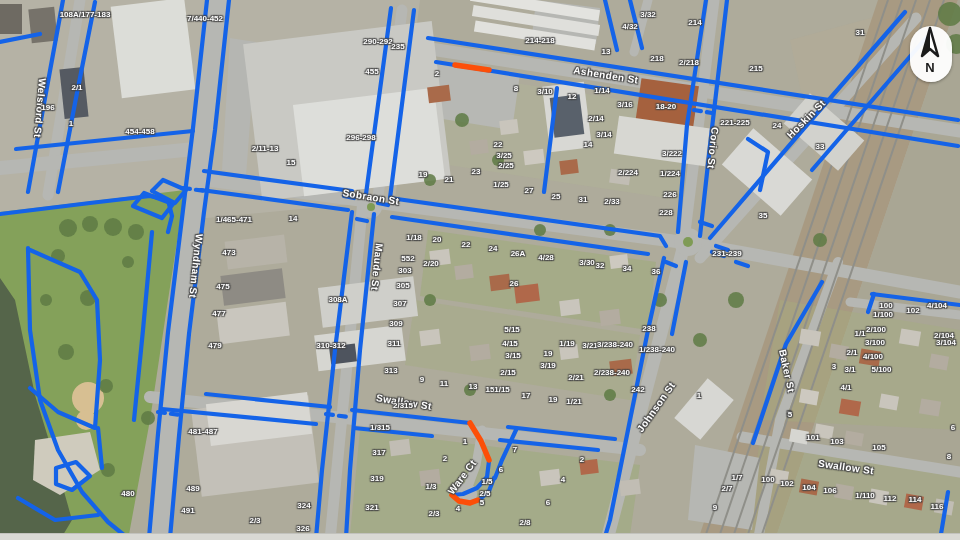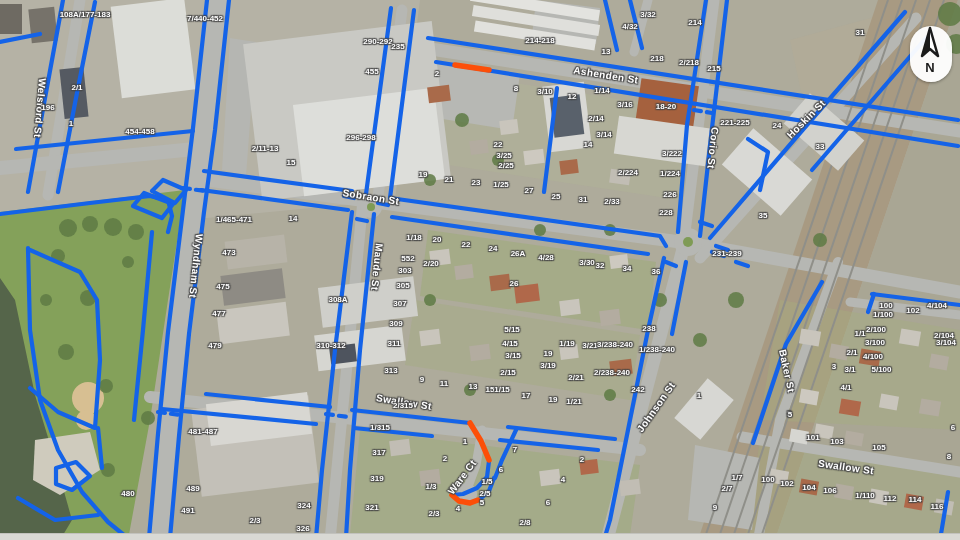--- a/index.html
+++ b/index.html
@@ -248,21 +248,21 @@
       <div class="lbl num" style="left: 265px; top: 148px; transform: translate(-50%, -50%) rotate(0deg);">2/11-13</div>
       <div class="lbl num" style="left: 291px; top: 162px; transform: translate(-50%, -50%) rotate(0deg);">15</div>
       <div class="lbl num" style="left: 398px; top: 46px; transform: translate(-50%, -50%) rotate(0deg);">235</div>
       <div class="lbl num" style="left: 540px; top: 40px; transform: translate(-50%, -50%) rotate(0deg);">214-218</div>
       <div class="lbl num" style="left: 606px; top: 51px; transform: translate(-50%, -50%) rotate(0deg);">13</div>
       <div class="lbl num" style="left: 648px; top: 14px; transform: translate(-50%, -50%) rotate(0deg);">3/32</div>
       <div class="lbl num" style="left: 630px; top: 26px; transform: translate(-50%, -50%) rotate(0deg);">4/32</div>
       <div class="lbl num" style="left: 695px; top: 22px; transform: translate(-50%, -50%) rotate(0deg);">214</div>
       <div class="lbl num" style="left: 657px; top: 58px; transform: translate(-50%, -50%) rotate(0deg);">218</div>
       <div class="lbl num" style="left: 689px; top: 62px; transform: translate(-50%, -50%) rotate(0deg);">2/218</div>
-      <div class="lbl num" style="left: 714px; top: 68px; transform: translate(-50%, -50%) rotate(0deg);">215</div>
+      <div class="lbl num" style="left: 756px; top: 68px; transform: translate(-50%, -50%) rotate(0deg);">215</div>
       <div class="lbl num" style="left: 860px; top: 32px; transform: translate(-50%, -50%) rotate(0deg);">31</div>
       <div class="lbl num" style="left: 820px; top: 146px; transform: translate(-50%, -50%) rotate(0deg);">33</div>
       <div class="lbl num" style="left: 735px; top: 122px; transform: translate(-50%, -50%) rotate(0deg);">221-225</div>
       <div class="lbl num" style="left: 777px; top: 125px; transform: translate(-50%, -50%) rotate(0deg);">24</div>
       <div class="lbl num" style="left: 437px; top: 73px; transform: translate(-50%, -50%) rotate(0deg);">2</div>
       <div class="lbl num" style="left: 516px; top: 88px; transform: translate(-50%, -50%) rotate(0deg);">8</div>
       <div class="lbl num" style="left: 545px; top: 91px; transform: translate(-50%, -50%) rotate(0deg);">3/10</div>
       <div class="lbl num" style="left: 572px; top: 96px; transform: translate(-50%, -50%) rotate(0deg);">12</div>
       <div class="lbl num" style="left: 602px; top: 90px; transform: translate(-50%, -50%) rotate(0deg);">1/14</div>
       <div class="lbl num" style="left: 596px; top: 118px; transform: translate(-50%, -50%) rotate(0deg);">2/14</div>
@@ -271,21 +271,21 @@
       <div class="lbl num" style="left: 625px; top: 104px; transform: translate(-50%, -50%) rotate(0deg);">3/16</div>
       <div class="lbl num" style="left: 666px; top: 106px; transform: translate(-50%, -50%) rotate(0deg);">18-20</div>
       <div class="lbl num" style="left: 672px; top: 153px; transform: translate(-50%, -50%) rotate(0deg);">3/222</div>
       <div class="lbl num" style="left: 628px; top: 172px; transform: translate(-50%, -50%) rotate(0deg);">2/224</div>
       <div class="lbl num" style="left: 670px; top: 173px; transform: translate(-50%, -50%) rotate(0deg);">1/224</div>
       <div class="lbl num" style="left: 670px; top: 194px; transform: translate(-50%, -50%) rotate(0deg);">226</div>
       <div class="lbl num" style="left: 666px; top: 212px; transform: translate(-50%, -50%) rotate(0deg);">228</div>
       <div class="lbl num" style="left: 498px; top: 144px; transform: translate(-50%, -50%) rotate(0deg);">22</div>
       <div class="lbl num" style="left: 423px; top: 174px; transform: translate(-50%, -50%) rotate(0deg);">19</div>
       <div class="lbl num" style="left: 449px; top: 179px; transform: translate(-50%, -50%) rotate(0deg);">21</div>
-      <div class="lbl num" style="left: 476px; top: 182px; transform: translate(-50%, -50%) rotate(0deg);">23</div>
+      <div class="lbl num" style="left: 476px; top: 171px; transform: translate(-50%, -50%) rotate(0deg);">23</div>
       <div class="lbl num" style="left: 501px; top: 184px; transform: translate(-50%, -50%) rotate(0deg);">1/25</div>
       <div class="lbl num" style="left: 506px; top: 165px; transform: translate(-50%, -50%) rotate(0deg);">2/25</div>
       <div class="lbl num" style="left: 504px; top: 155px; transform: translate(-50%, -50%) rotate(0deg);">3/25</div>
       <div class="lbl num" style="left: 529px; top: 190px; transform: translate(-50%, -50%) rotate(0deg);">27</div>
       <div class="lbl num" style="left: 556px; top: 196px; transform: translate(-50%, -50%) rotate(0deg);">25</div>
       <div class="lbl num" style="left: 583px; top: 199px; transform: translate(-50%, -50%) rotate(0deg);">31</div>
       <div class="lbl num" style="left: 612px; top: 201px; transform: translate(-50%, -50%) rotate(0deg);">2/33</div>
       <div class="lbl num" style="left: 234px; top: 219px; transform: translate(-50%, -50%) rotate(0deg);">1/465-471</div>
       <div class="lbl num" style="left: 293px; top: 218px; transform: translate(-50%, -50%) rotate(0deg);">14</div>
       <div class="lbl num" style="left: 229px; top: 252px; transform: translate(-50%, -50%) rotate(0deg);">473</div>

